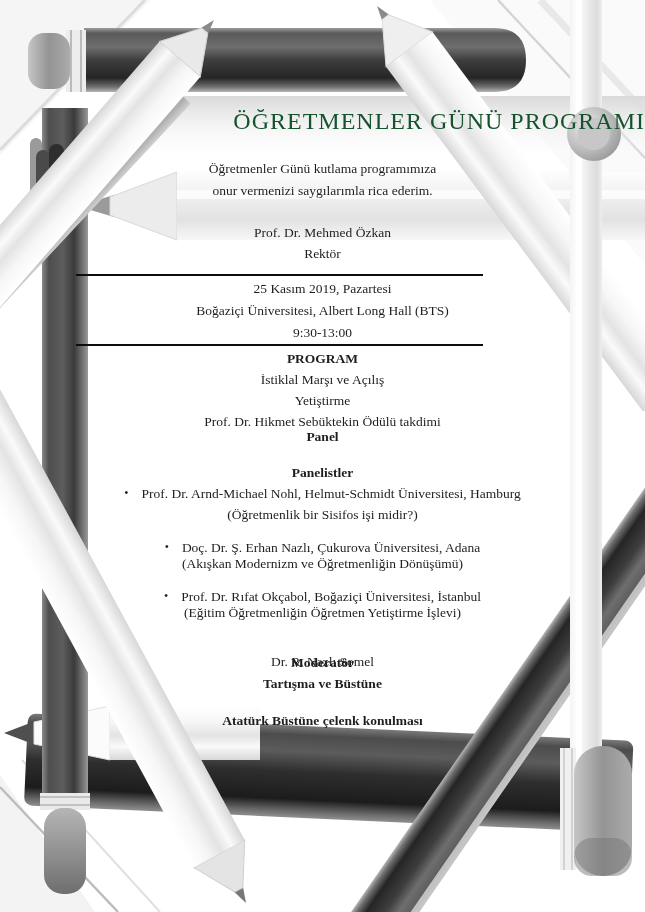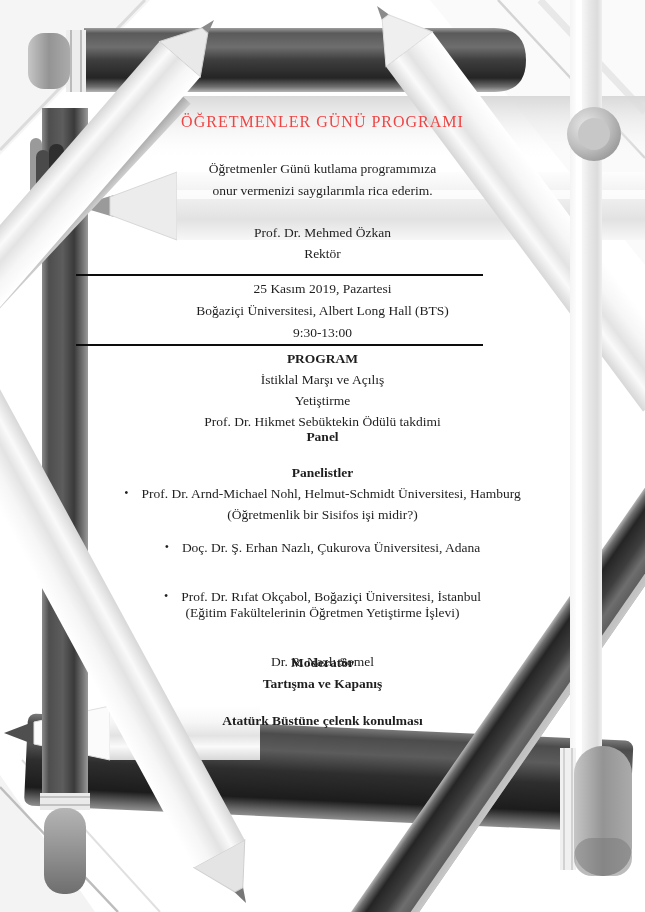--- a/index.html
+++ b/index.html
@@ -2,21 +2,21 @@
 <html><head>
 <meta charset="utf-8">
 <style>
   html,body{margin:0;padding:0;background:#ffffff;}
   .canvas{position:relative;width:645px;height:912px;background:#ffffff;overflow:hidden;
           font-family:"Liberation Serif",serif;}
   .art{position:absolute;left:0;top:0;}
   .line{position:absolute;left:0;width:645px;text-align:center;color:#1e1e1e;
         font-size:13.5px;white-space:nowrap;line-height:17px;}
   .b{font-weight:bold;}
-  .title{font-size:16px;letter-spacing:1px;color:#ef4444;}
+  .title{font-size:24px;letter-spacing:1px;color:#14532d;text-align:right;}
   .rule{position:absolute;left:76px;width:407px;height:1.5px;background:#0d0d0d;}
   .bullet{display:inline-block;margin-right:13px;font-size:12px;position:relative;top:-1px;}
 </style>
 </head>
 <body>
 
 <div class="canvas">
 
   <svg class="art" width="645" height="912" viewBox="0 0 645 912">
     <defs>
@@ -204,22 +204,23 @@
   <div class="line" style="top:371px">İstiklal Marşı ve Açılış</div>
   <div class="line" style="top:392px">Yetiştirme</div>
   <div class="line" style="top:413px">Prof. Dr. Hikmet Sebüktekin Ödülü takdimi</div>
   <div class="line b" style="top:428px">Panel</div>
   <div class="line b" style="top:464px">Panelistler</div>
 
   <div class="line" style="top:485px"><span class="bullet">•</span><span>Prof. Dr. Arnd-Michael Nohl, Helmut-Schmidt Üniversitesi, Hamburg</span></div>
   <div class="line" style="top:506px">(Öğretmenlik bir Sisifos işi midir?)</div>
 
   <div class="line" style="top:539px"><span class="bullet">•</span><span>Doç. Dr. Ş. Erhan Nazlı, Çukurova Üniversitesi, Adana</span></div>
+  <div class="line" style="top:555px">(Akışkan Modernizm ve Öğretmenliğin Dönüşümü)</div>
 
   <div class="line" style="top:588px"><span class="bullet">•</span><span>Prof. Dr. Rıfat Okçabol, Boğaziçi Üniversitesi, İstanbul</span></div>
-  <div class="line" style="top:604px">(Eğitim Fakültelerinin Öğretmen Yetiştirme İşlevi)</div>
+  <div class="line" style="top:604px">(Eğitim Öğretmenliğin Öğretmen Yetiştirme İşlevi)</div>
 
   <div class="line b" style="top:654px">Moderatör</div>
   <div class="line" style="top:653px">Dr. R. Nazlı Somel</div>
-  <div class="line b" style="top:675px">Tartışma ve Kapanış</div>
+  <div class="line b" style="top:675px">Tartışma ve Büstüne</div>
 
   <div class="line b" style="top:712px">Atatürk Büstüne çelenk konulması</div>
 </div>
 
 </body></html>

